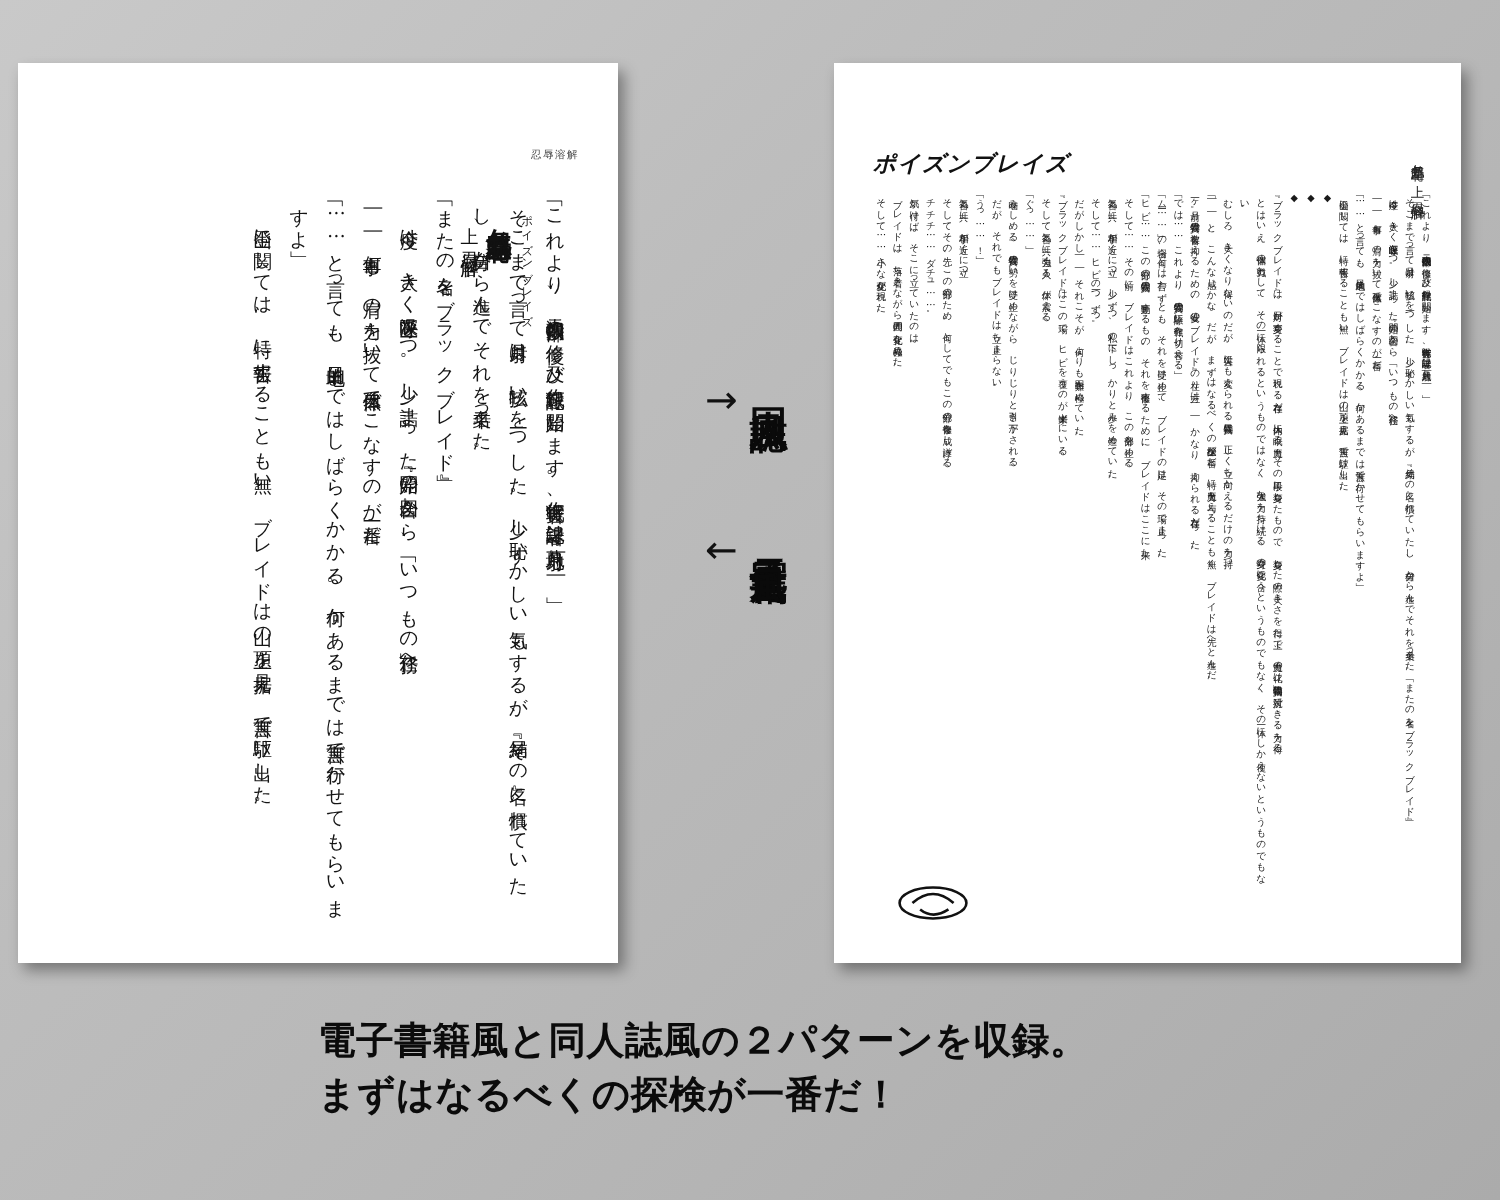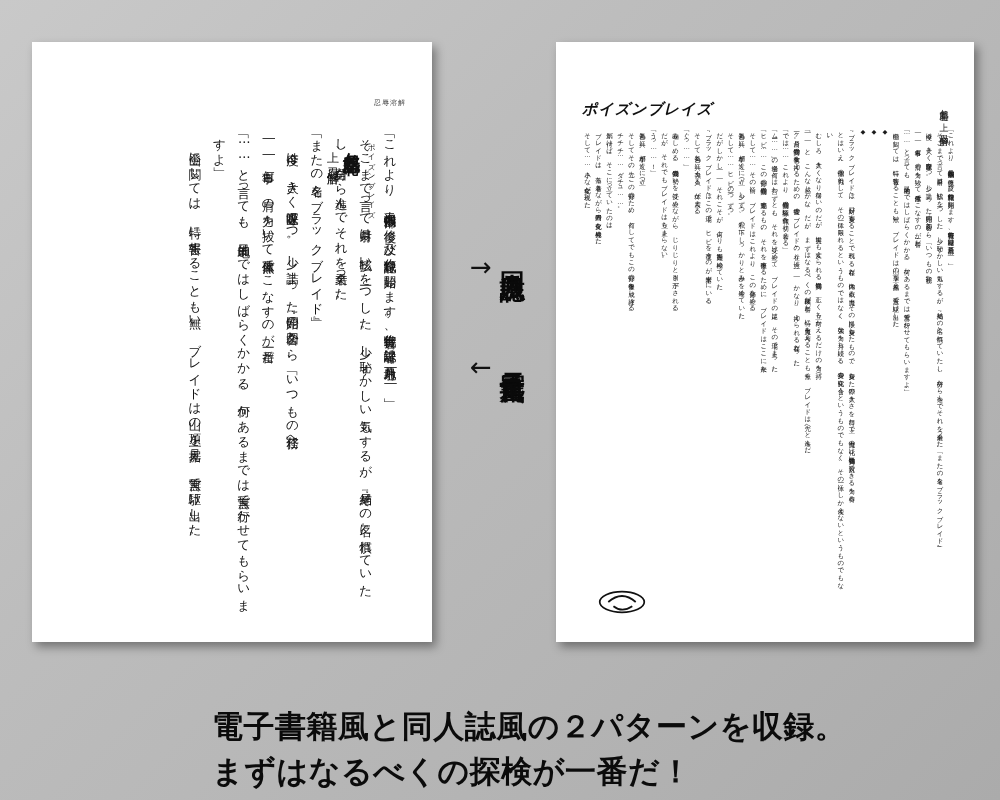--- a/index.html
+++ b/index.html
@@ -12,21 +12,21 @@
     position:relative;width:1000px;height:800px;
     background:linear-gradient(135deg,#c9c9c9 0%,#bdbdbd 35%,#b4b4b4 70%,#ababab 100%);
   }
 
   
   .page{
     position:absolute;background:#ffffff;
     box-shadow:4px 5px 9px rgba(0,0,0,.38);
     overflow:hidden;
   }
-  #page-left{left:32px;top:42px;width:400px;height:600px;}
+  #page-left{left:12px;top:42px;width:400px;height:600px;}
   #page-right{left:556px;top:42px;width:418px;height:600px;}
 
   
   #left-header{
     position:absolute;top:56px;right:26px;
     font-size:7px;letter-spacing:1px;color:#444;
     font-family:"DejaVu Serif", serif;
   }
   #left-body{
     position:absolute;top:88px;left:22px;right:30px;bottom:30px;
@@ -85,22 +85,22 @@
     writing-mode:vertical-rl;text-orientation:upright;
     font-family:"DejaVu Sans", sans-serif;
     font-size:25px;font-weight:bold;color:#0a0a0a;
     letter-spacing:2px;margin-left:4px;
   }
 
   
   #caption{
     position:absolute;left:212px;top:676px;width:700px;
     font-family:"DejaVu Sans", sans-serif;
-    font-size:31px;font-weight:bold;color:#0b0b0b;
-    line-height:1.45;letter-spacing:.5px;margin-top:28px;
+    font-size:25px;font-weight:bold;color:#0b0b0b;
+    line-height:1.45;letter-spacing:.5px;
   }
 </style>
 </head>
 <body>
 
 <div class="stage">
 
   <div class="page" id="page-left">
     <div id="left-header">忍辱溶解</div>
 

